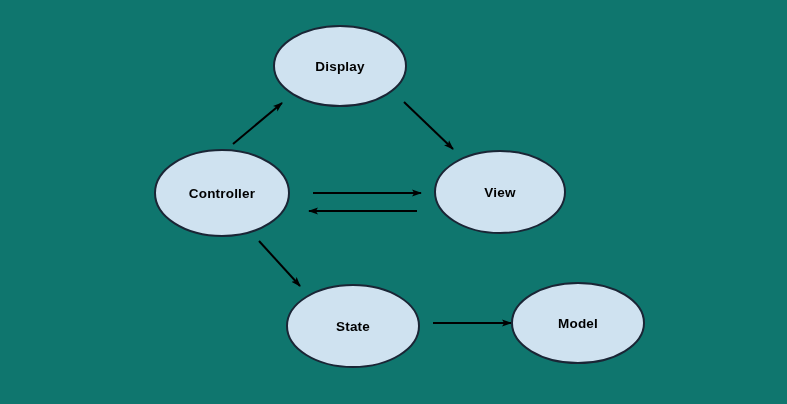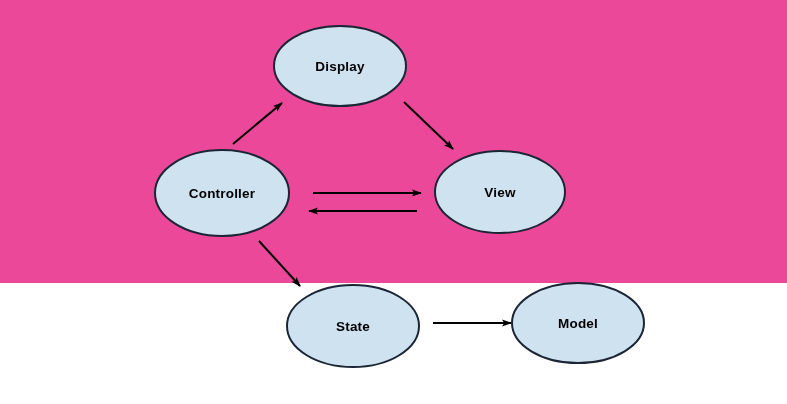--- a/index.html
+++ b/index.html
@@ -10,22 +10,22 @@
   }
   body {
     width: 787px;
     height: 404px;
     overflow: hidden;
     font-family: "Liberation Sans", sans-serif;
   }
   #diagram-canvas {
     position: relative;
     width: 787px;
-    height: 283px;
-    background: #ec4899;
+    height: 404px;
+    background: #0f766e;
   }
   #diagram-svg {
     position: absolute;
     top: 0;
     left: 0;
     width: 787px;
     height: 404px;
     display: block;
   }
   .node-ellipse {

